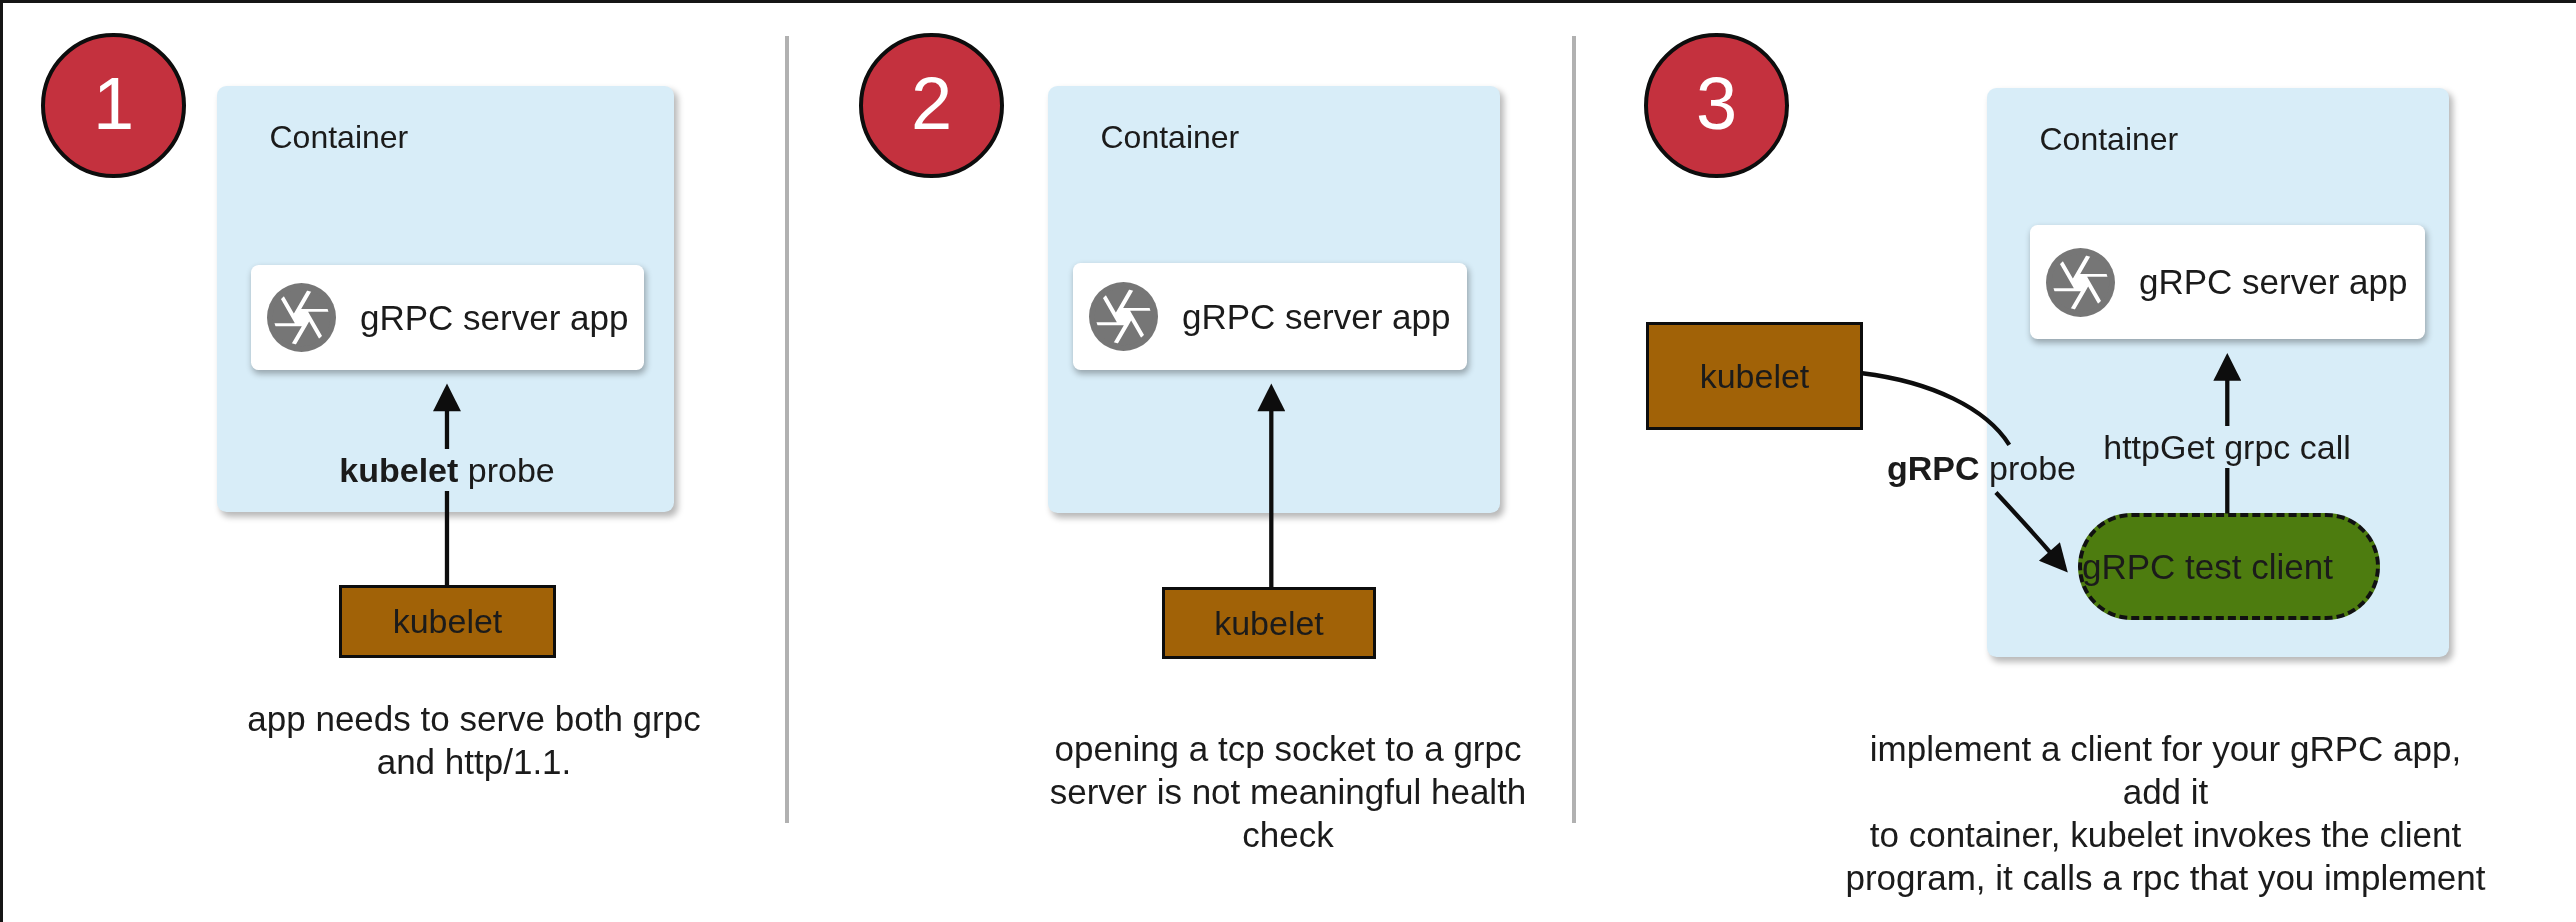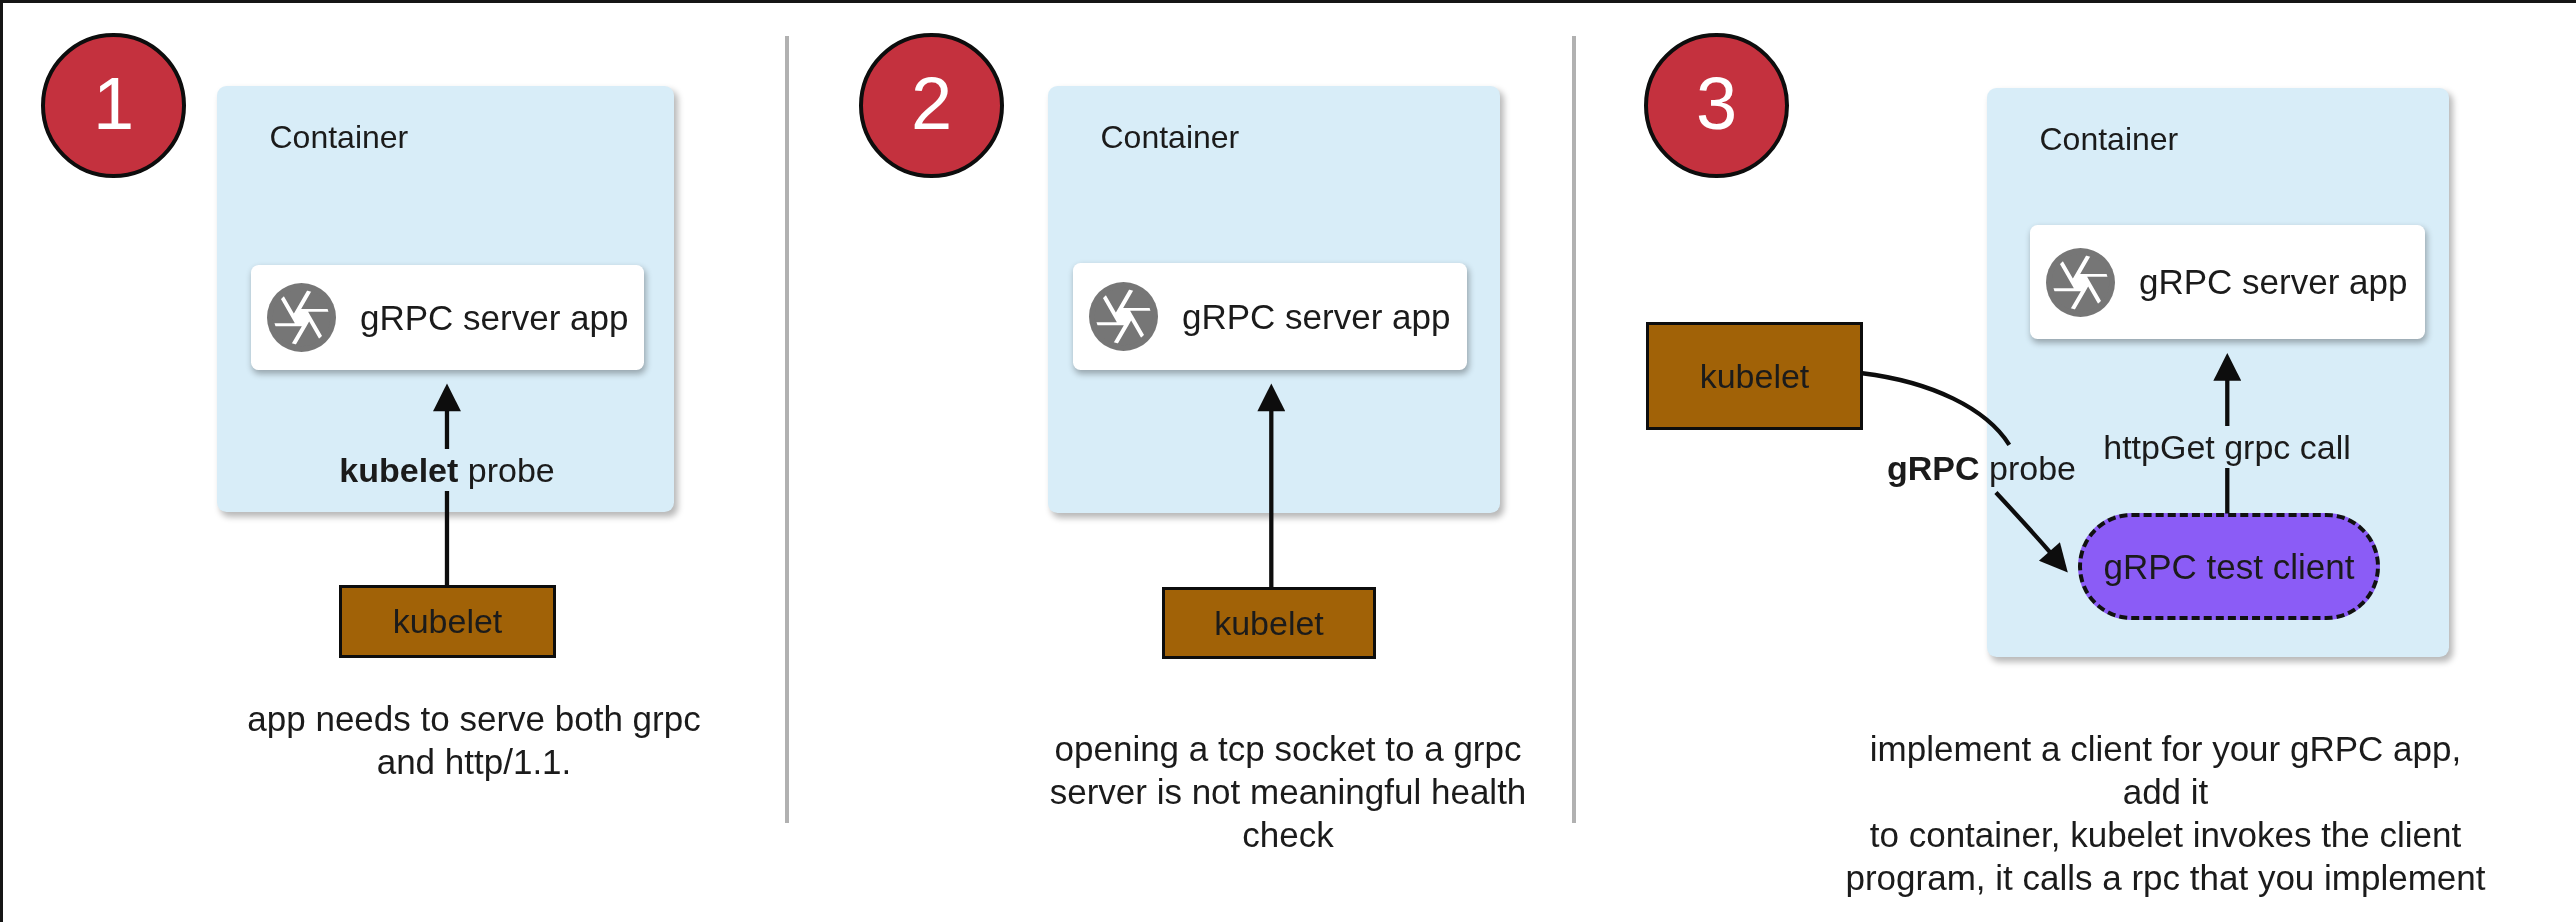--- a/index.html
+++ b/index.html
@@ -35,22 +35,22 @@
     display:flex;align-items:center;padding-left:16px;box-sizing:border-box;
   }
   .app-card .aperture{width:69px;height:69px;flex:0 0 auto;}
   .app-card .app-label{margin-left:24px;font-size:35px;white-space:nowrap;}
   .kubelet-box{
     position:absolute;background:#a16207;border:3.8px solid #0d0d0d;box-sizing:border-box;
     display:flex;align-items:center;justify-content:center;z-index:2;
   }
   .kubelet-box span{font-size:34px;}
   .pill{
-    position:absolute;background:#8b5cf6;border:4.8px dashed #111;border-radius:55px;
-    box-sizing:border-box;display:flex;align-items:center;justify-content:center;z-index:2;
+    position:absolute;background:#4d7c0f;border:4.8px dashed #111;border-radius:55px;
+    box-sizing:border-box;display:flex;align-items:center;z-index:2;
   }
   .pill span{font-size:35px;white-space:nowrap;}
   .overlay{position:absolute;left:0;top:0;z-index:3;}
   .ln{stroke:#0d0d0d;stroke-width:4.5;fill:none;}
   .ah{fill:#0d0d0d;}
   .probe-label{
     position:absolute;transform:translateX(-50%);font-size:34px;line-height:42px;
     white-space:nowrap;z-index:4;padding:0 7.6px;
   }
   .on-blue{background:var(--container-blue);}

